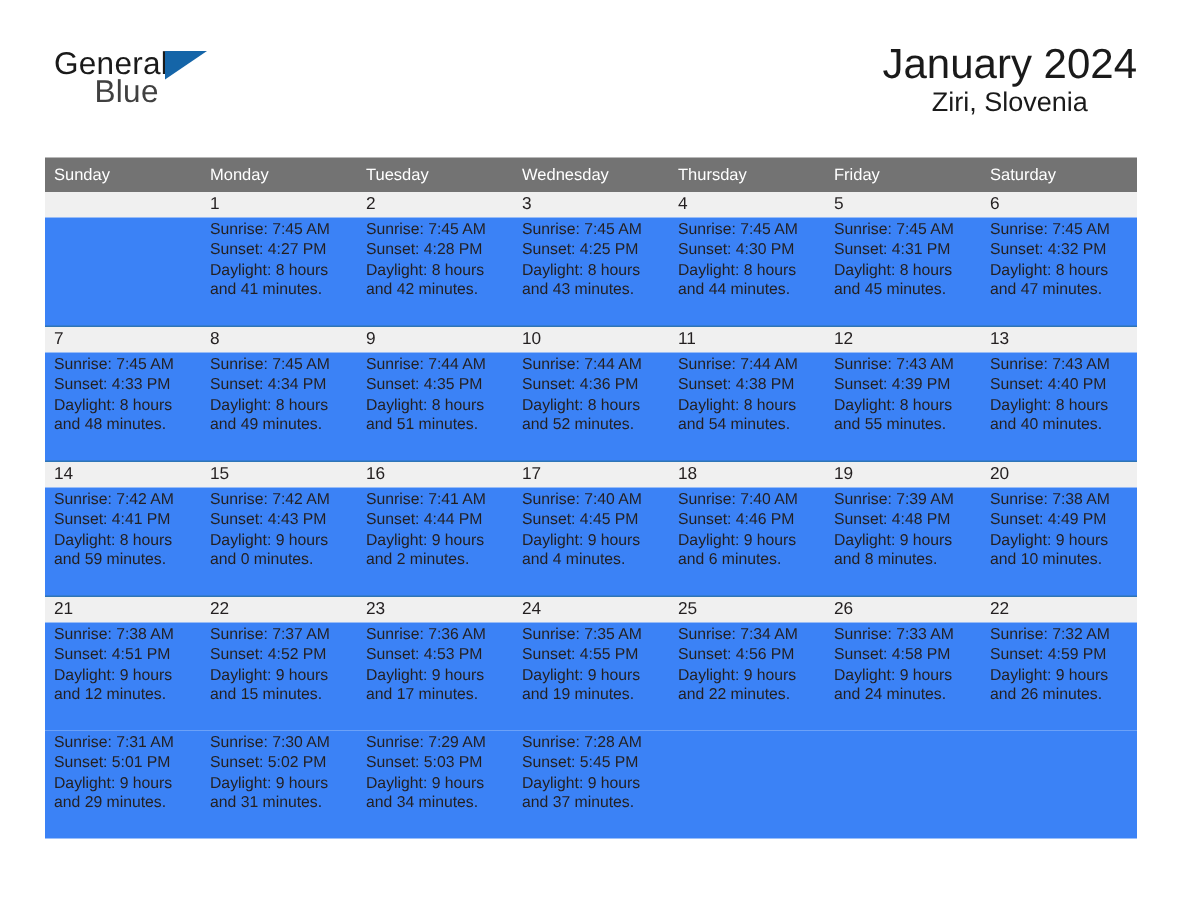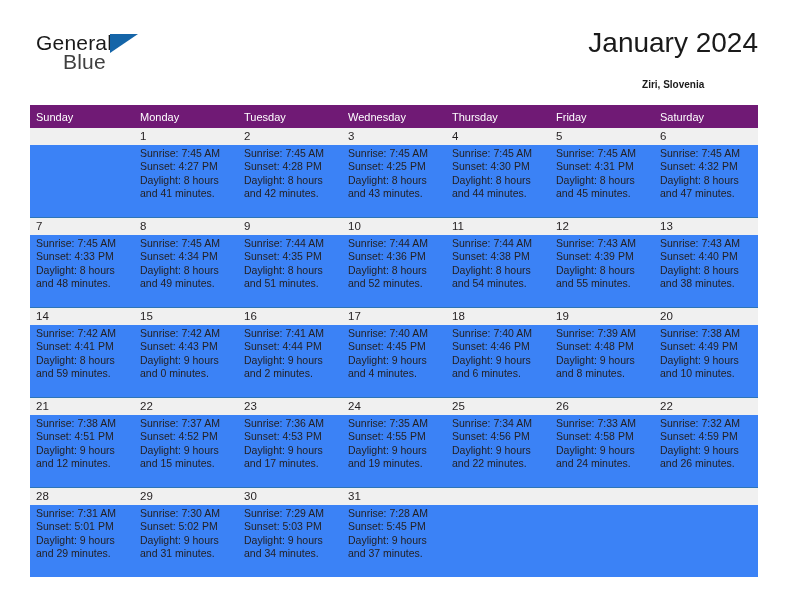--- a/index.html
+++ b/index.html
@@ -72,39 +72,38 @@
     text-align: center;
   }
   .cal-title {
     font-size: 28px;
     font-weight: normal;
     color: #1a1a1a;
     line-height: 34px;
     white-space: nowrap;
   }
   .cal-subtitle {
-    margin-top: 16px;
-    font-size: 10px;
+    margin-top: 0;
+    font-size: 18px;
     color: #1a1a1a;
     line-height: 17px;
     white-space: nowrap;
-    font-weight: bold;
   }
 
   
   .calendar {
     position: absolute;
     left: 30px;
     top: 105px;
     width: 728px;
     border-collapse: collapse;
     table-layout: fixed;
   }
   .calendar th {
-    background: #701a75;
+    background: #737373;
     color: #ffffff;
     font-size: 11px;
     font-weight: normal;
     text-align: left;
     padding: 4px 0 4px 6px;
     height: 15px;
     border: none;
   }
   .calendar col { width: 104px; }
 
@@ -267,21 +266,21 @@
           <td>
             <div class="line">Sunrise: 7:43 AM</div>
             <div class="line">Sunset: 4:39 PM</div>
             <div class="line">Daylight: 8 hours</div>
             <div class="line">and 55 minutes.</div>
           </td>
           <td>
             <div class="line">Sunrise: 7:43 AM</div>
             <div class="line">Sunset: 4:40 PM</div>
             <div class="line">Daylight: 8 hours</div>
-            <div class="line">and 38 minutes.</div>
+            <div class="line">and 40 minutes.</div>
           </td>
         </tr>
         <tr class="daynum-row">
           <td>14</td>
           <td>15</td>
           <td>16</td>
           <td>17</td>
           <td>18</td>
           <td>19</td>
           <td>20</td>
@@ -376,29 +375,20 @@
             <div class="line">Daylight: 9 hours</div>
             <div class="line">and 24 minutes.</div>
           </td>
           <td>
             <div class="line">Sunrise: 7:32 AM</div>
             <div class="line">Sunset: 4:59 PM</div>
             <div class="line">Daylight: 9 hours</div>
             <div class="line">and 26 minutes.</div>
           </td>
         </tr>
-        <tr class="daynum-row">
-          <td>28</td>
-          <td>29</td>
-          <td>30</td>
-          <td>31</td>
-          <td></td>
-          <td></td>
-          <td></td>
-        </tr>
         <tr class="detail-row">
           <td>
             <div class="line">Sunrise: 7:31 AM</div>
             <div class="line">Sunset: 5:01 PM</div>
             <div class="line">Daylight: 9 hours</div>
             <div class="line">and 29 minutes.</div>
           </td>
           <td>
             <div class="line">Sunrise: 7:30 AM</div>
             <div class="line">Sunset: 5:02 PM</div>

